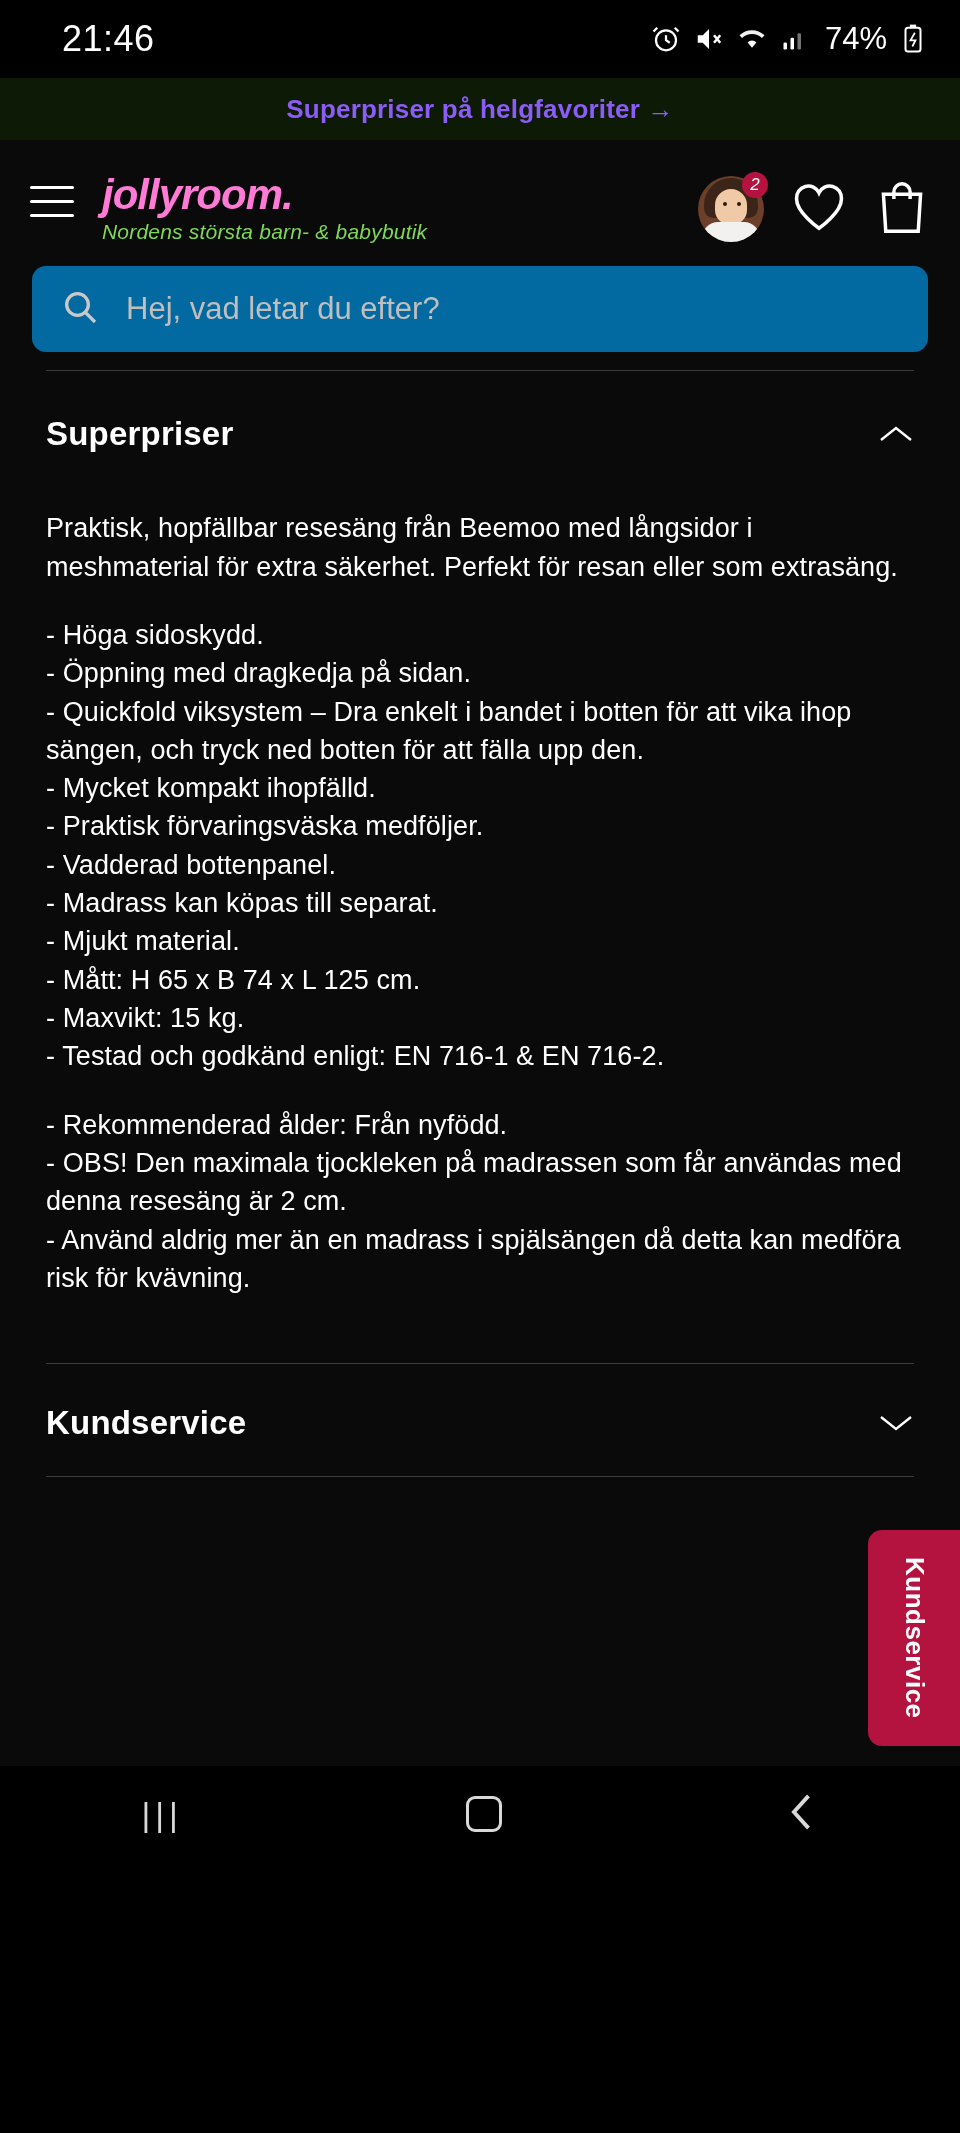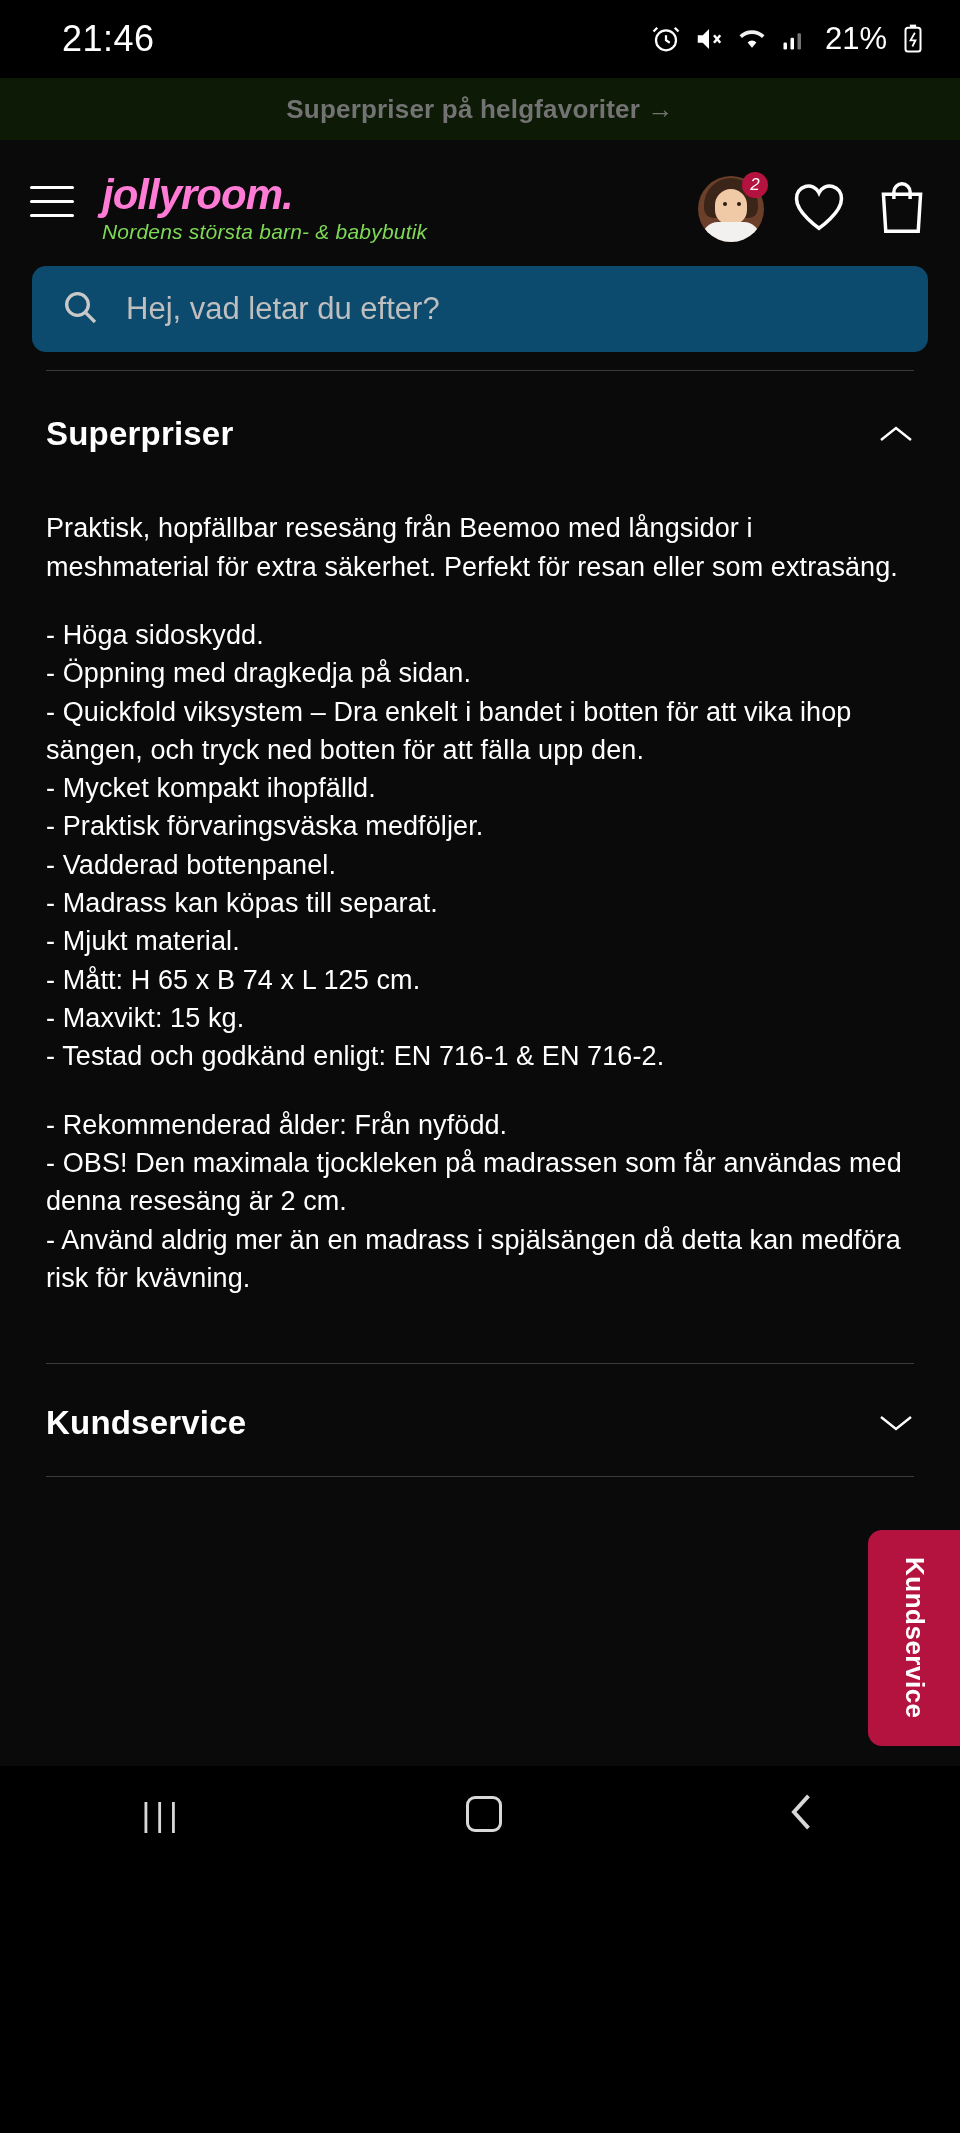--- a/index.html
+++ b/index.html
@@ -44,21 +44,21 @@
     margin-left: 4px;
   }
 
   
   .promo {
     height: 62px;
     background: #0d1a06;
     display: flex;
     align-items: center;
     justify-content: center;
-    color: #737373;
+    color: #8b5cf6;
     font-size: 26px;
     font-weight: bold;
     letter-spacing: 0.2px;
   }
 
   
   .header {
     background: #0a0a0a;
     padding: 22px 30px 10px 30px;
     display: flex;
@@ -147,21 +147,21 @@
     border-radius: 13px;
     font-size: 17px;
     display: flex; align-items: center; justify-content: center;
     padding: 0 6px;
   }
 
   
   .search-wrap { padding: 12px 32px 18px 32px; background: #0a0a0a; }
   .search {
     height: 86px;
-    background: #0c4a6e;
+    background: #0369a1;
     border-radius: 14px;
     display: flex;
     align-items: center;
     padding: 0 28px;
     gap: 26px;
   }
   .search-placeholder {
     color: #bfbfbf;
     font-size: 31px;
   }
@@ -272,21 +272,21 @@
           <path d="M12 5C8 5 4.6 6.5 2 9l2 2.2A12 12 0 0 1 12 8a12 12 0 0 1 8 3.2L22 9C19.4 6.5 16 5 12 5z" opacity="0.95"></path>
         </svg>
       </span>
       <span>
         <svg width="28" height="28" viewBox="0 0 24 24" fill="#fff">
           <rect x="3" y="15" width="3" height="6" rx="1"></rect>
           <rect x="9" y="11" width="3" height="10" rx="1"></rect>
           <rect x="15" y="7" width="3" height="14" rx="1" opacity="0.45"></rect>
         </svg>
       </span>
-      <span class="battery-text">21%</span>
+      <span class="battery-text">74%</span>
       <span>
         <svg width="26" height="30" viewBox="0 0 14 24" fill="none" stroke="#fff" stroke-width="1.6">
           <rect x="1" y="3" width="12" height="19" rx="2"></rect>
           <path d="M4.5 1.5h5" stroke-width="2"></path>
           <path d="M8.5 7l-3.5 6h4l-2.5 5" stroke-width="1.4"></path>
         </svg>
       </span>
     </div>
   </div>
 

